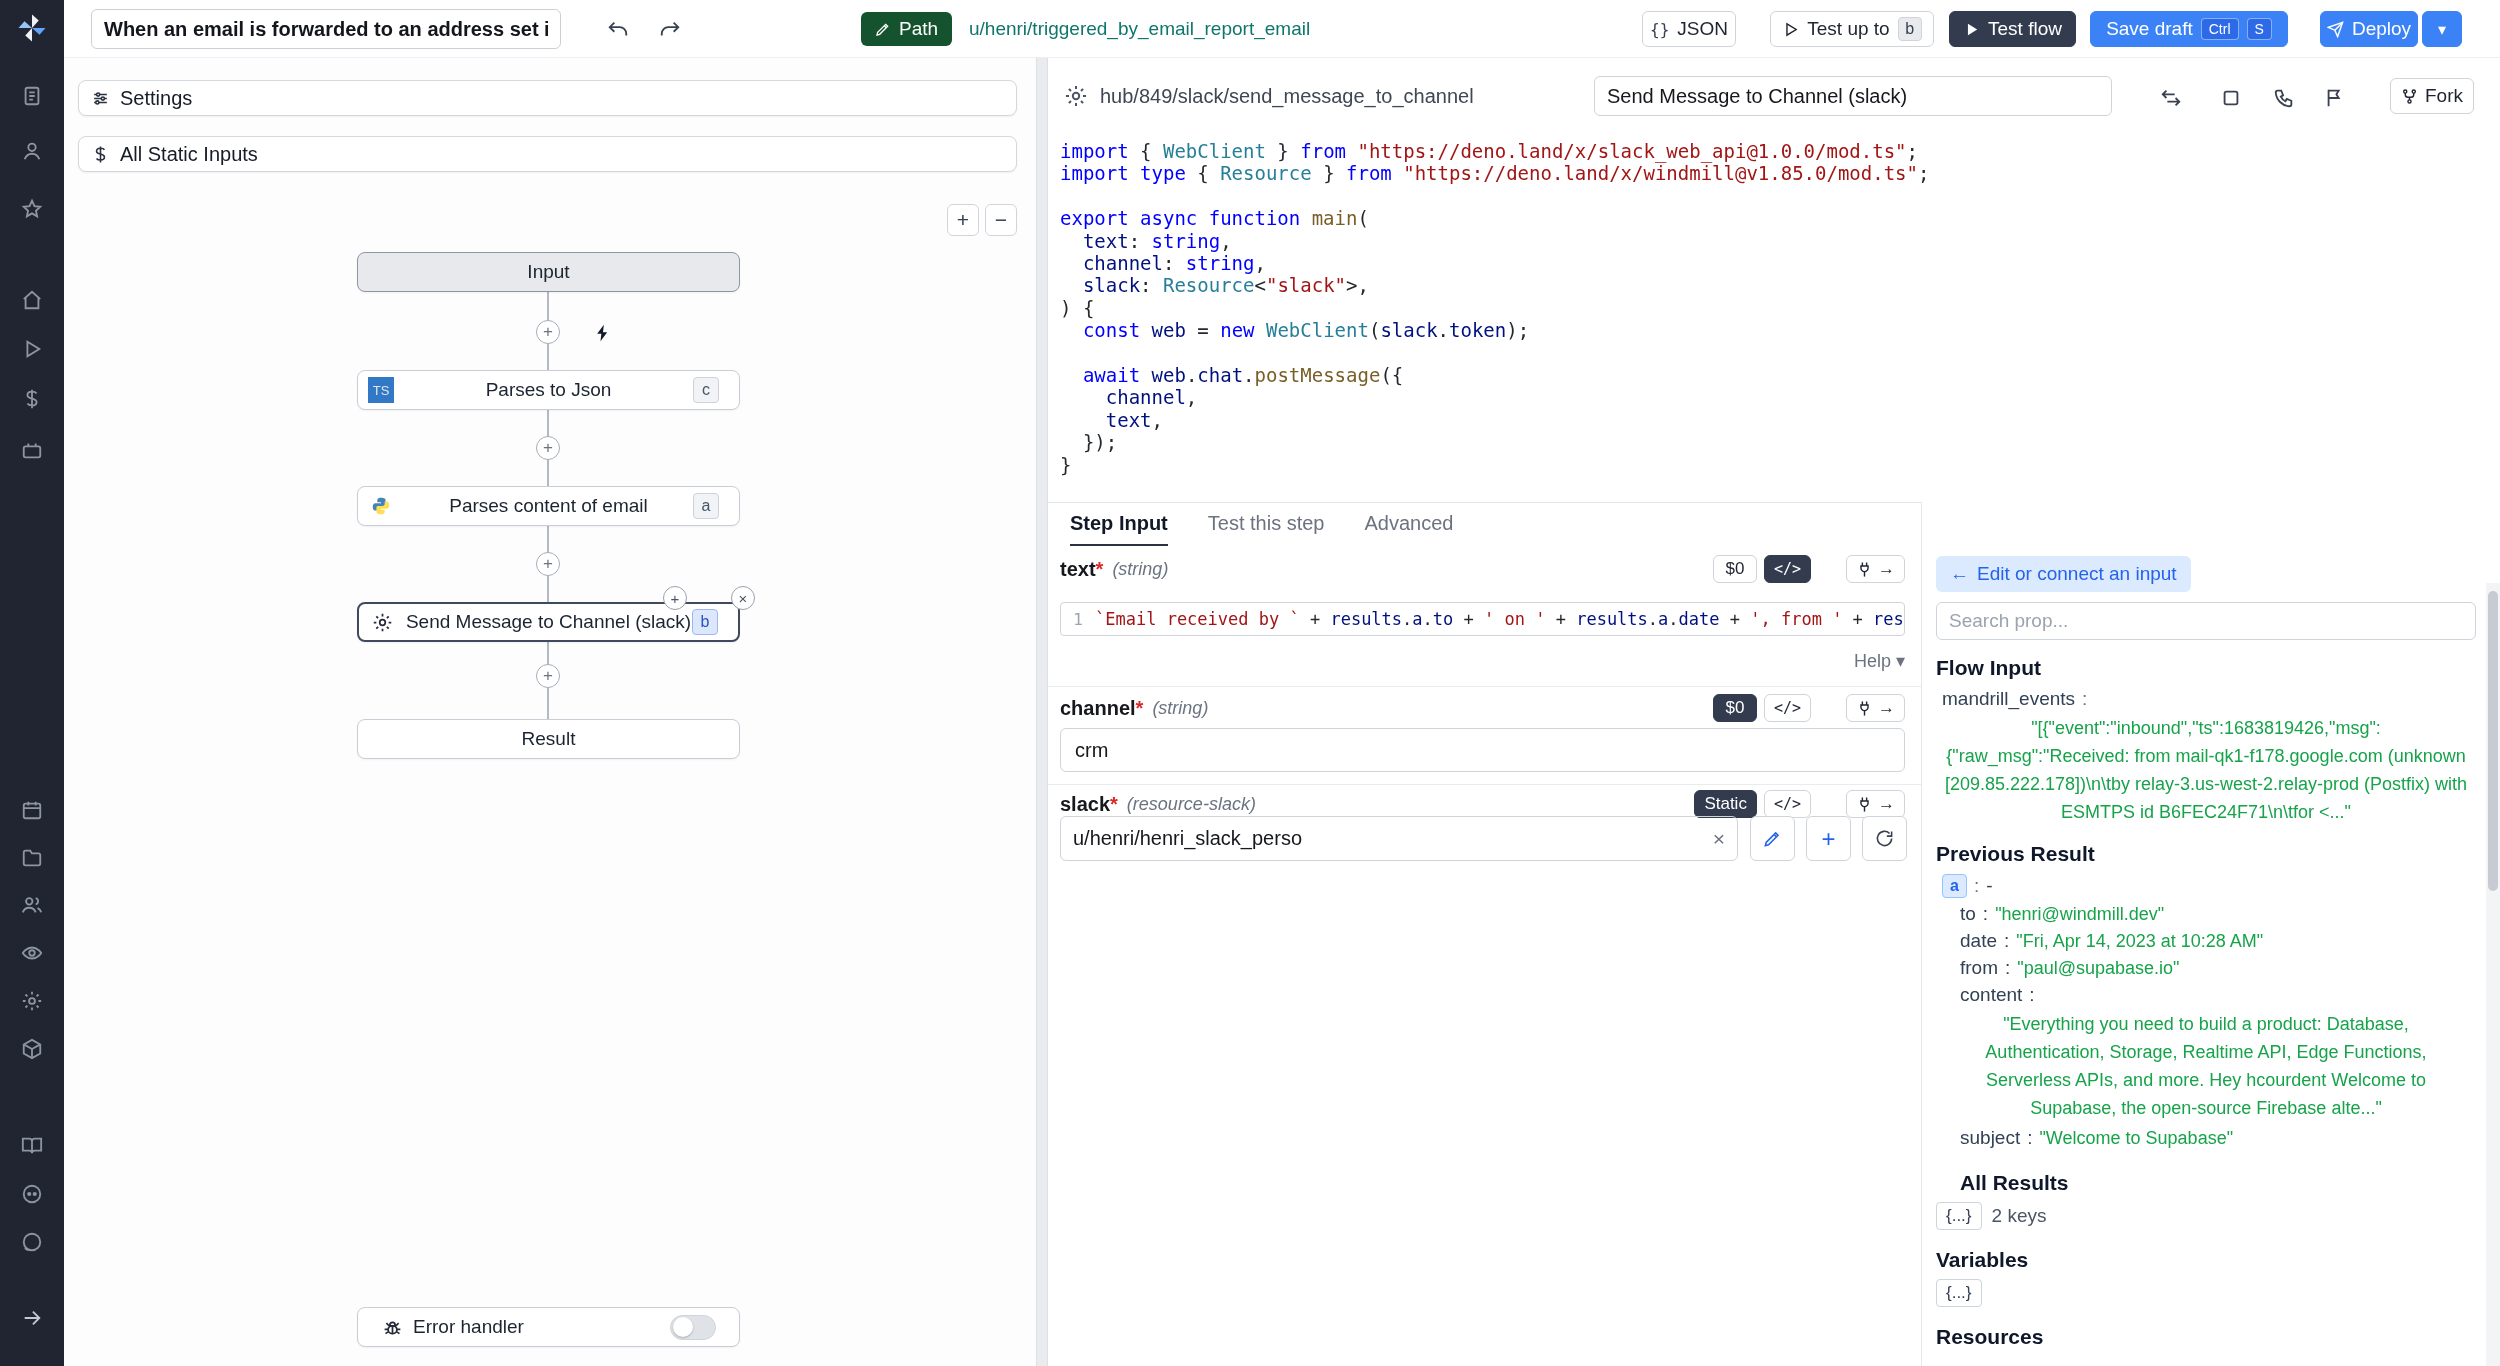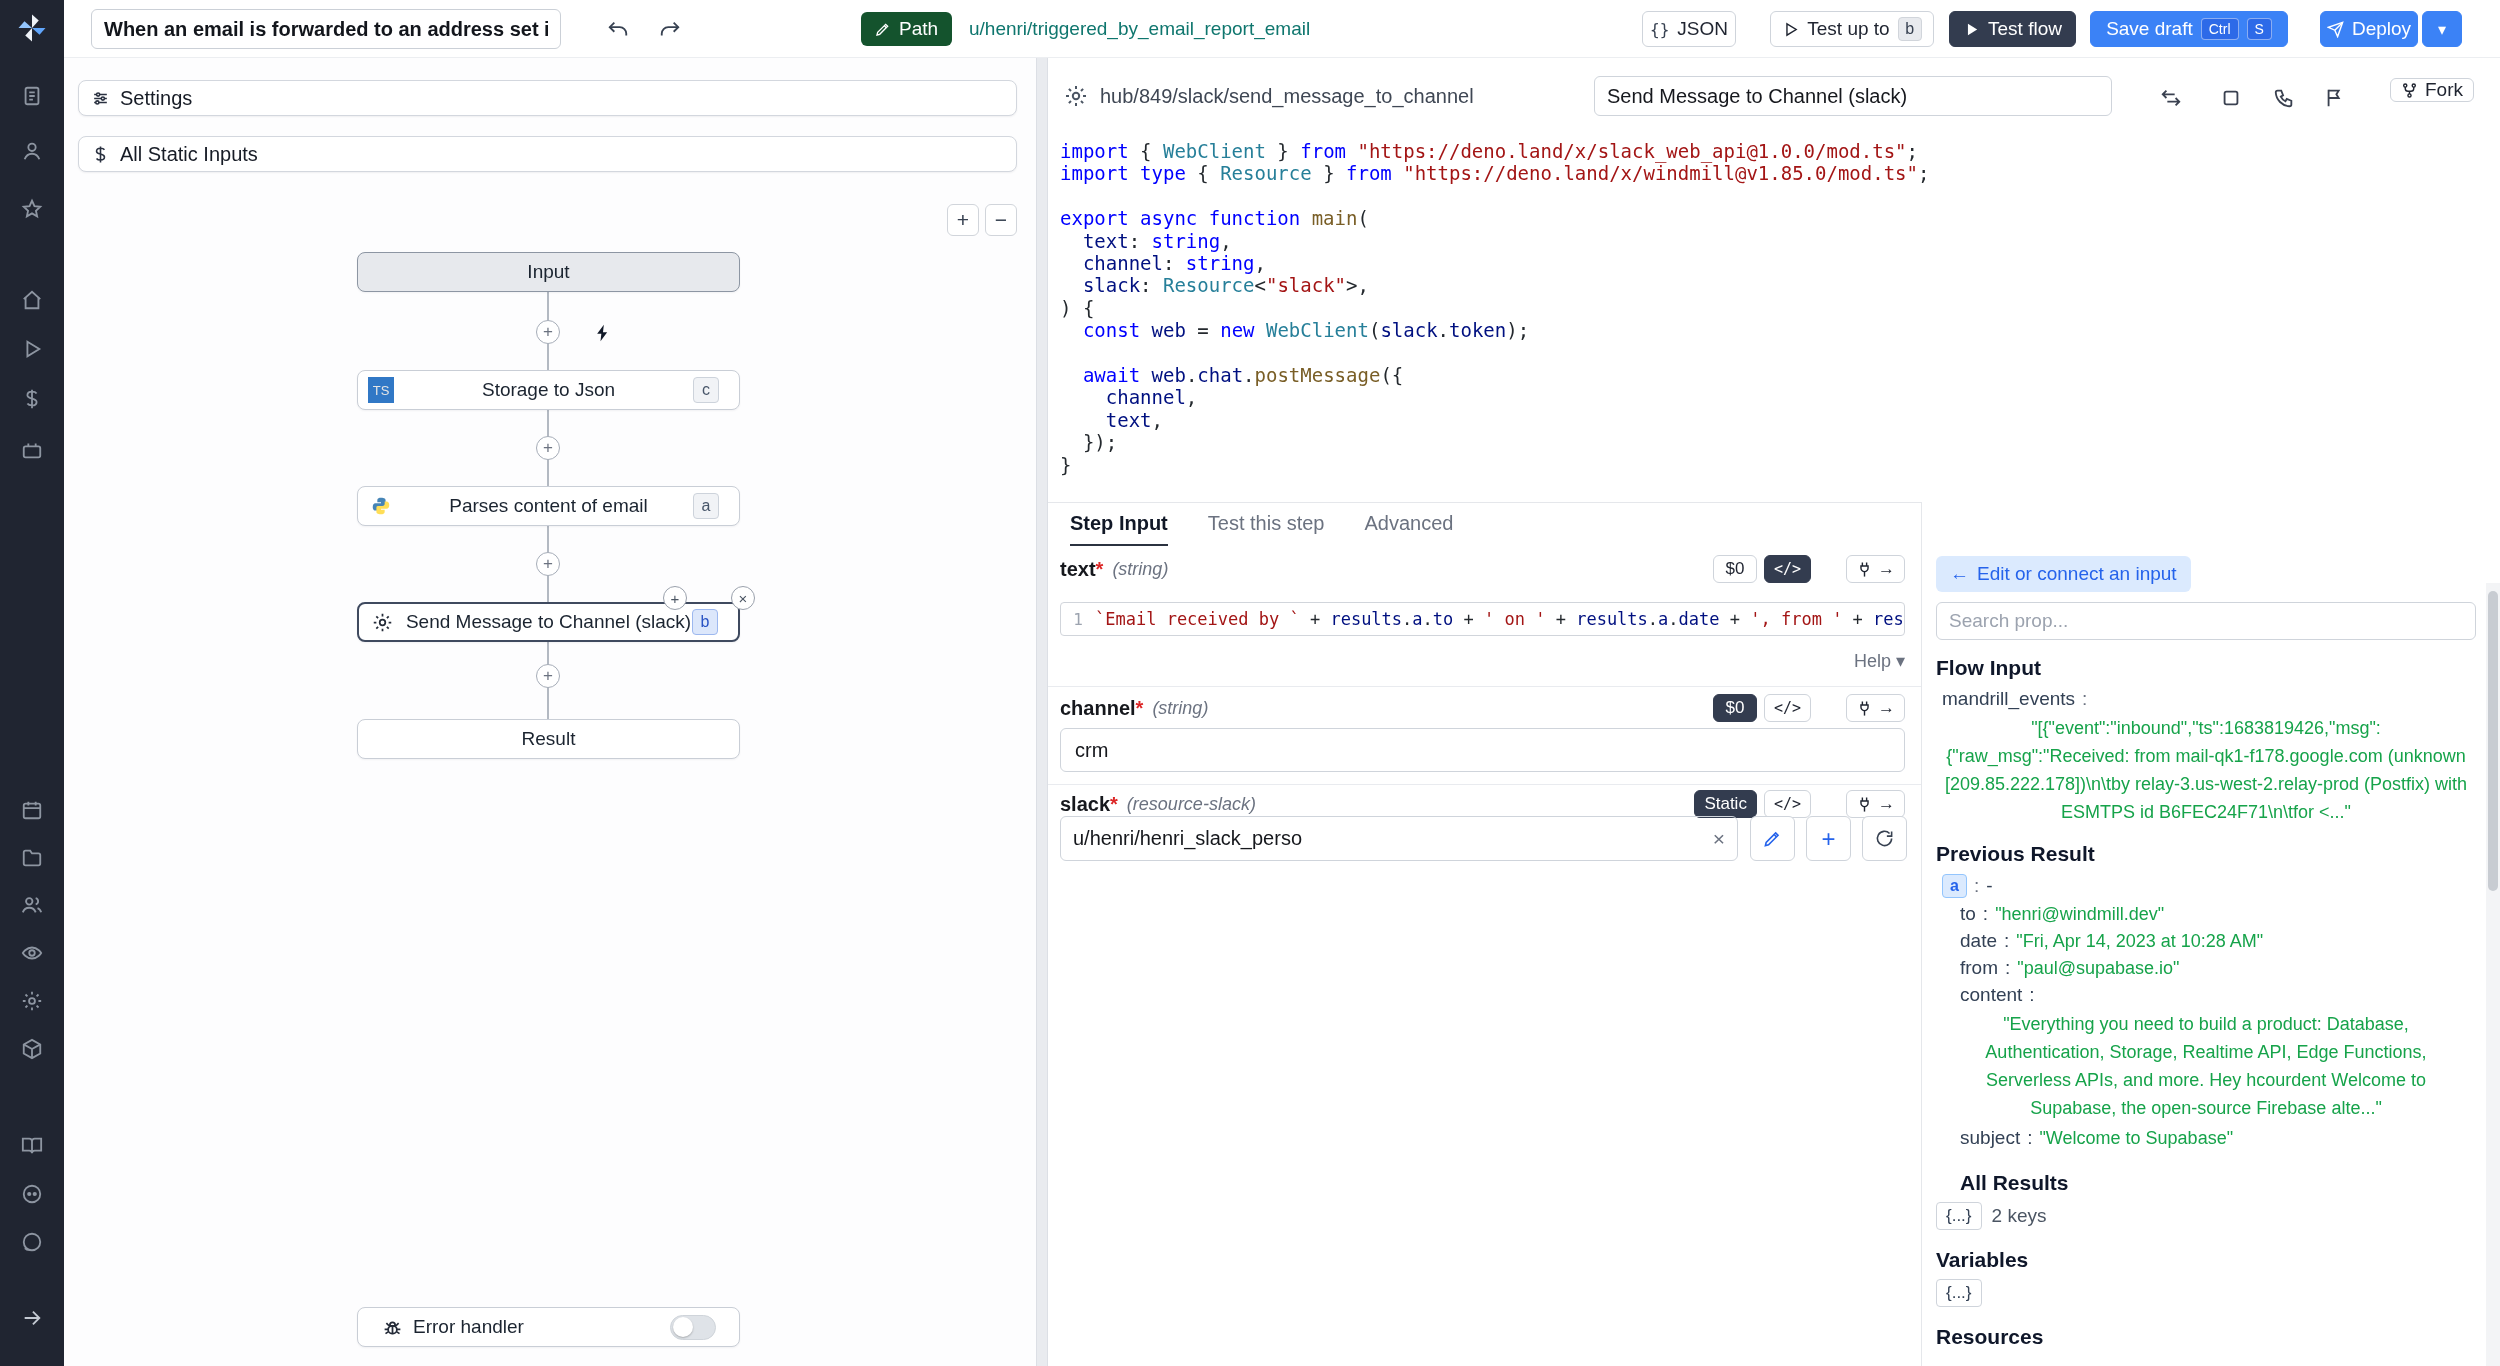--- a/index.html
+++ b/index.html
@@ -68,21 +68,21 @@
 
   
   #right { position:absolute; left:1048px; top:58px; right:0; bottom:0; background:#fff; }
   #right-header { position:absolute; left:0; top:14px; right:0; height:48px; }
   #hub-icon { position:absolute; left:16px; top:12px; width:24px; height:24px; color:#4b5563; }
   #hub-icon svg { width:24px; height:24px; }
   #hub-path { position:absolute; left:52px; top:13px; font-size:20px; color:#3f4754; }
   #summary-input { position:absolute; left:546px; top:4px; width:518px; height:40px; border:1px solid #cfd4db; border-radius:6px; padding:0 12px; font-size:20px; color:#16181d; }
   .hdr-icon { position:absolute; top:13px; width:26px; height:26px; border:none; background:none; color:#3a4150; cursor:pointer; }
   .hdr-icon svg { width:22px; height:22px; }
-  #fork-btn { position:absolute; left:1342px; top:6px; width:84px; height:24px; background:#fff; border:1px solid #cfd4db; border-radius:6px; display:flex; align-items:center; justify-content:center; gap:7px; font-size:19px; color:#1f2430; cursor:pointer; }
+  #fork-btn { position:absolute; left:1342px; top:6px; width:84px; height:36px; background:#fff; border:1px solid #cfd4db; border-radius:6px; display:flex; align-items:center; justify-content:center; gap:7px; font-size:19px; color:#1f2430; cursor:pointer; }
   #fork-btn svg { width:17px; height:17px; }
 
   
   #code-editor { position:absolute; left:12px; top:82px; right:20px; height:352px; font-family:"DejaVu Sans Mono", monospace; font-size:19px; line-height:22.4px; white-space:pre; overflow:hidden; cursor:text; }
   .tk-k { color:#0000ff; } .tk-t { color:#267f99; } .tk-s { color:#a31515; }
   .tk-f { color:#795e26; } .tk-v { color:#001080; } .tk-d { color:#24292e; }
 
   
   #tabs { position:absolute; left:0; top:444px; width:873px; height:44px; border-top:1px solid #e5e7eb; display:flex; align-items:stretch; gap:40px; padding-left:22px; }
   .tab { display:flex; align-items:center; font-size:20px; color:#6b7280; border-bottom:2.5px solid transparent; cursor:pointer; }
@@ -350,21 +350,21 @@
 
     <div class="connector" style="top:262px">+</div>
     <button id="bolt-btn">
         <svg viewBox="0 0 24 24" fill="currentColor">
           <path d="M13 2L5 13h5l-1 9 8-11h-5z"></path>
         </svg>
       </button>
 
     <div class="node" style="top:312px">
       <span class="node-icon ts-chip">TS</span>
-      <span class="label">Storage to Json</span>
+      <span class="label">Parses to Json</span>
       <span class="node-badge">c</span>
     </div>
 
     <div class="connector" style="top:378px">+</div>
 
     <div class="node" style="top:428px">
       <span class="node-icon">
           <svg viewBox="0 0 24 24" width="22" height="22">
             <path fill="#4584b6" d="M12 3c-4 0-4 2-4 3v2h4v1H6c-2 0-3 1.5-3 4s1 4 3 4h2v-2.5C8 13.1 9.1 12 10.5 12h5c1.1 0 1.5-.9 1.5-2V6c0-2-1-3-5-3z"></path>
             <path fill="#ffde57" d="M12 21c4 0 4-2 4-3v-2h-4v-1h6c2 0 3-1.5 3-4s-1-4-3-4h-2v2.5c0 1.4-1.1 2.5-2.5 2.5h-5C7.4 12 7 12.9 7 14v4c0 2 1 3 5 3z"></path>

